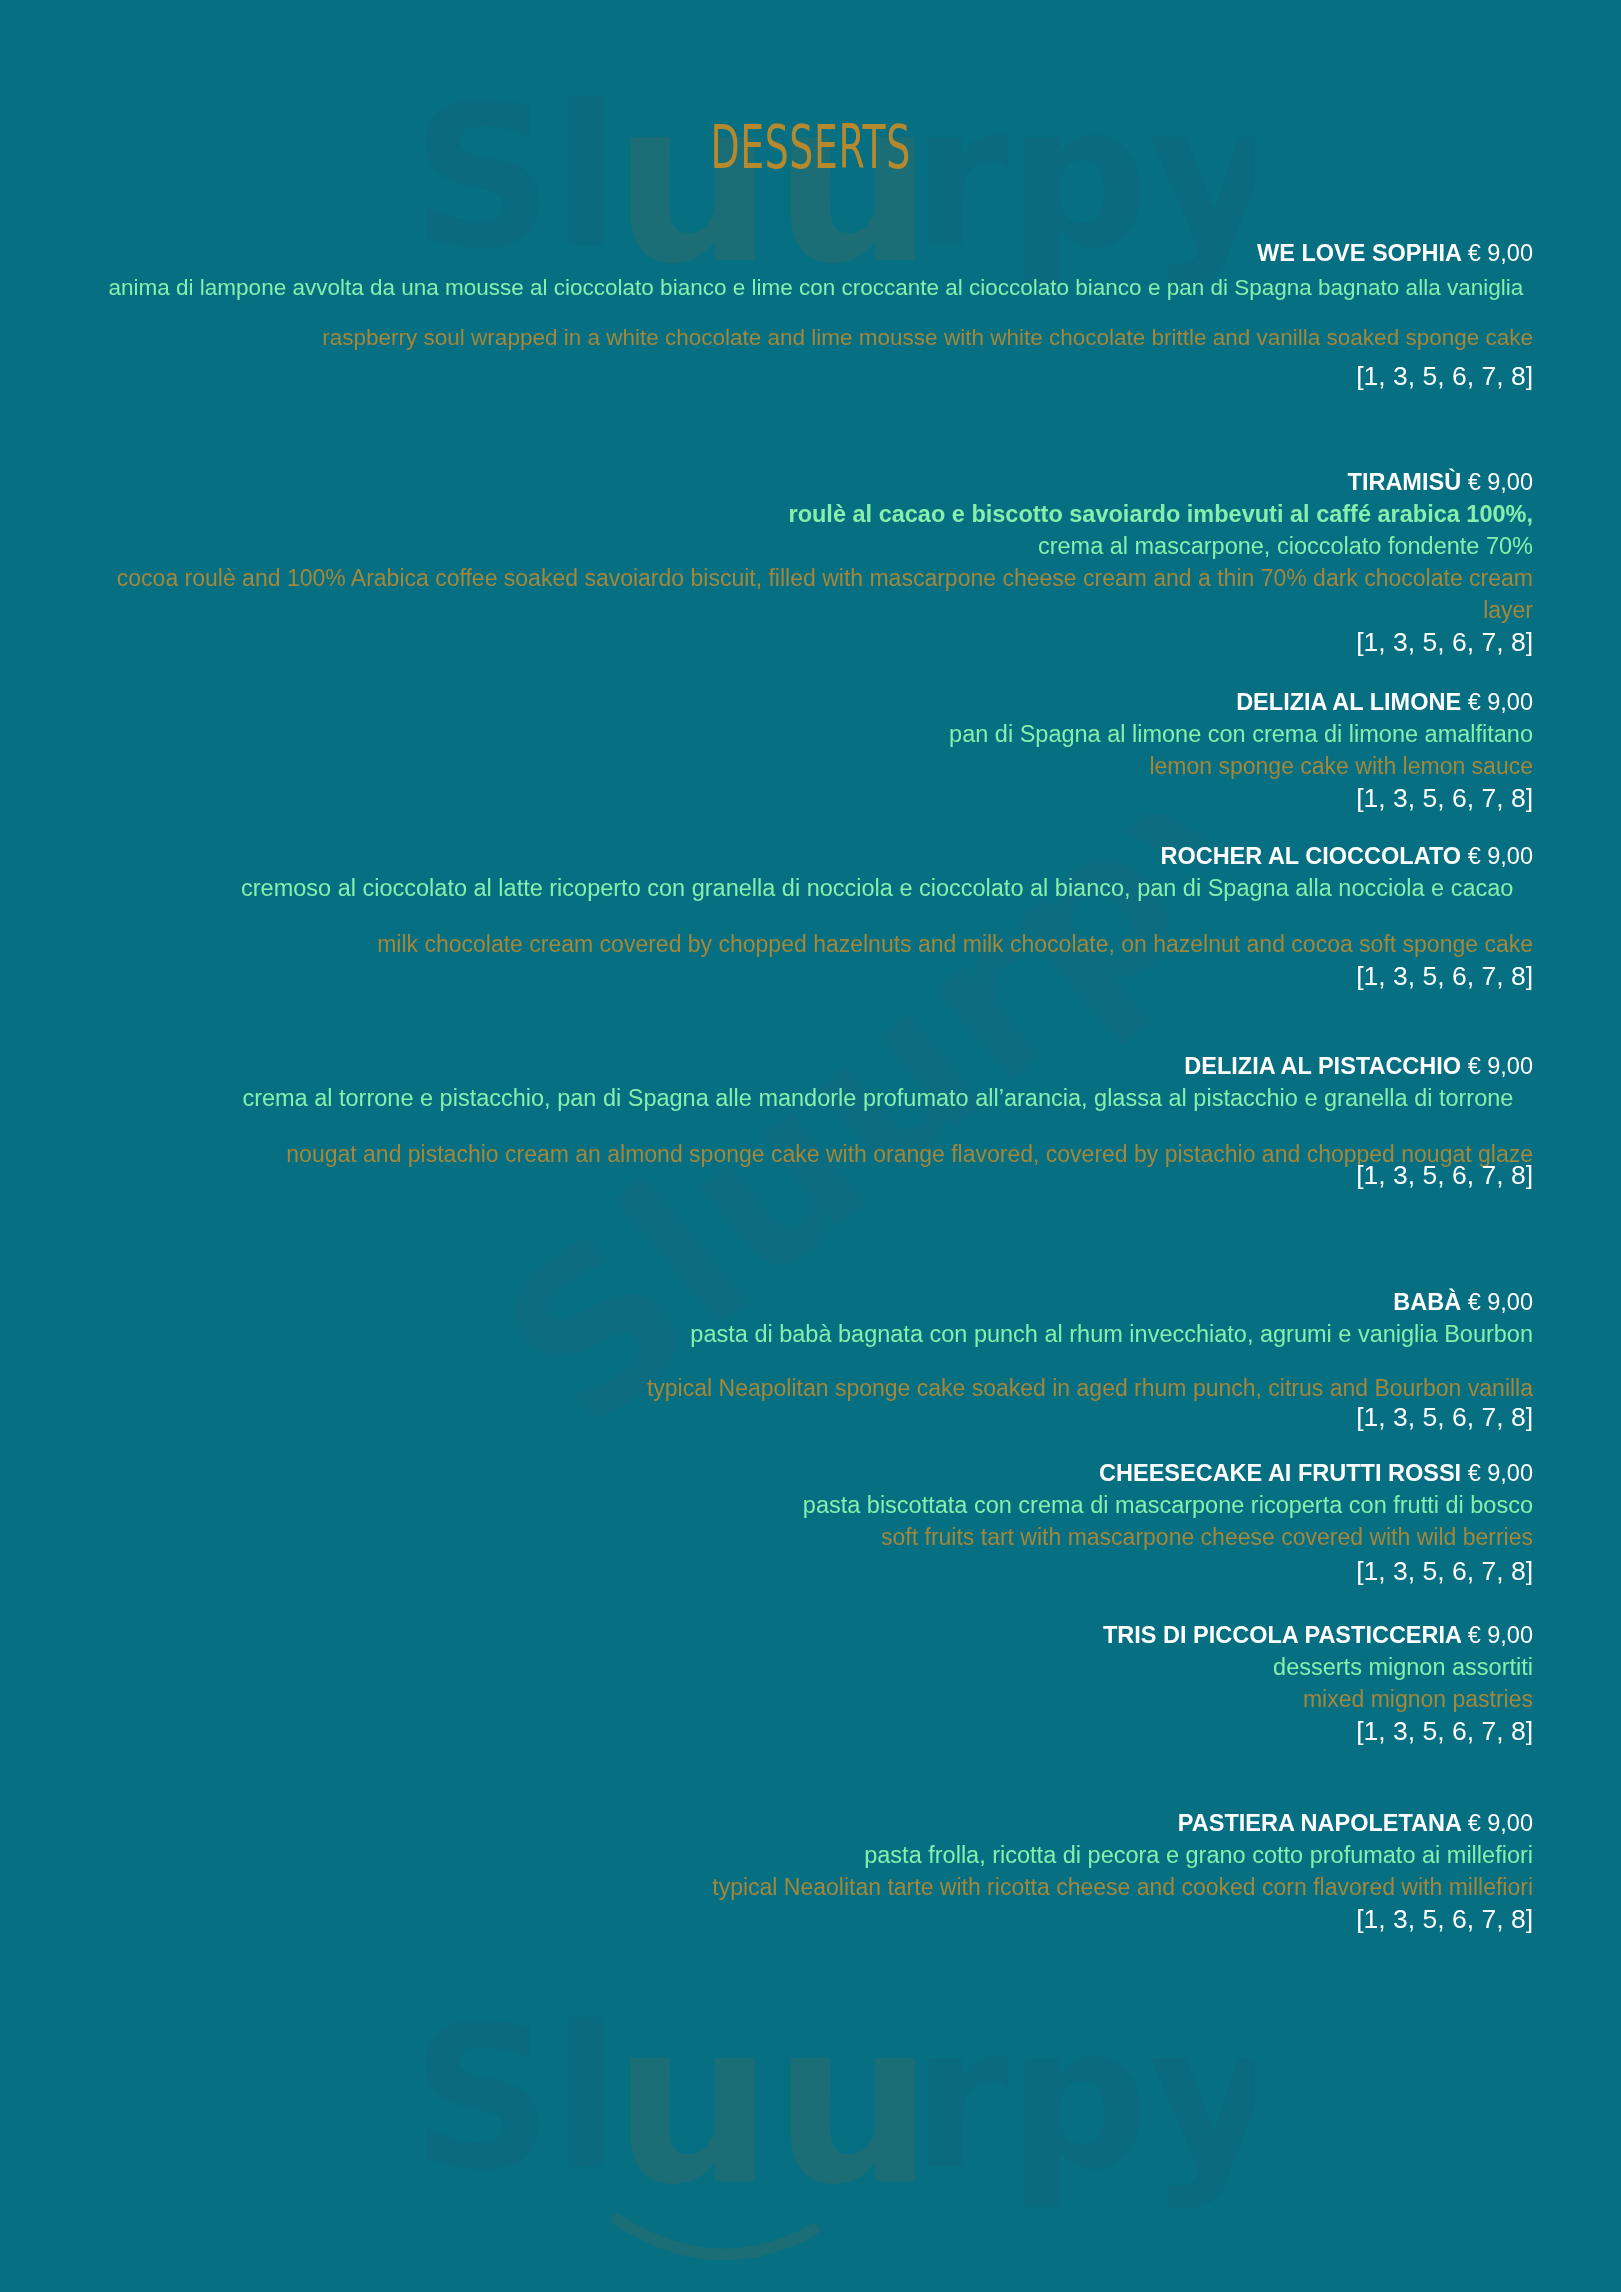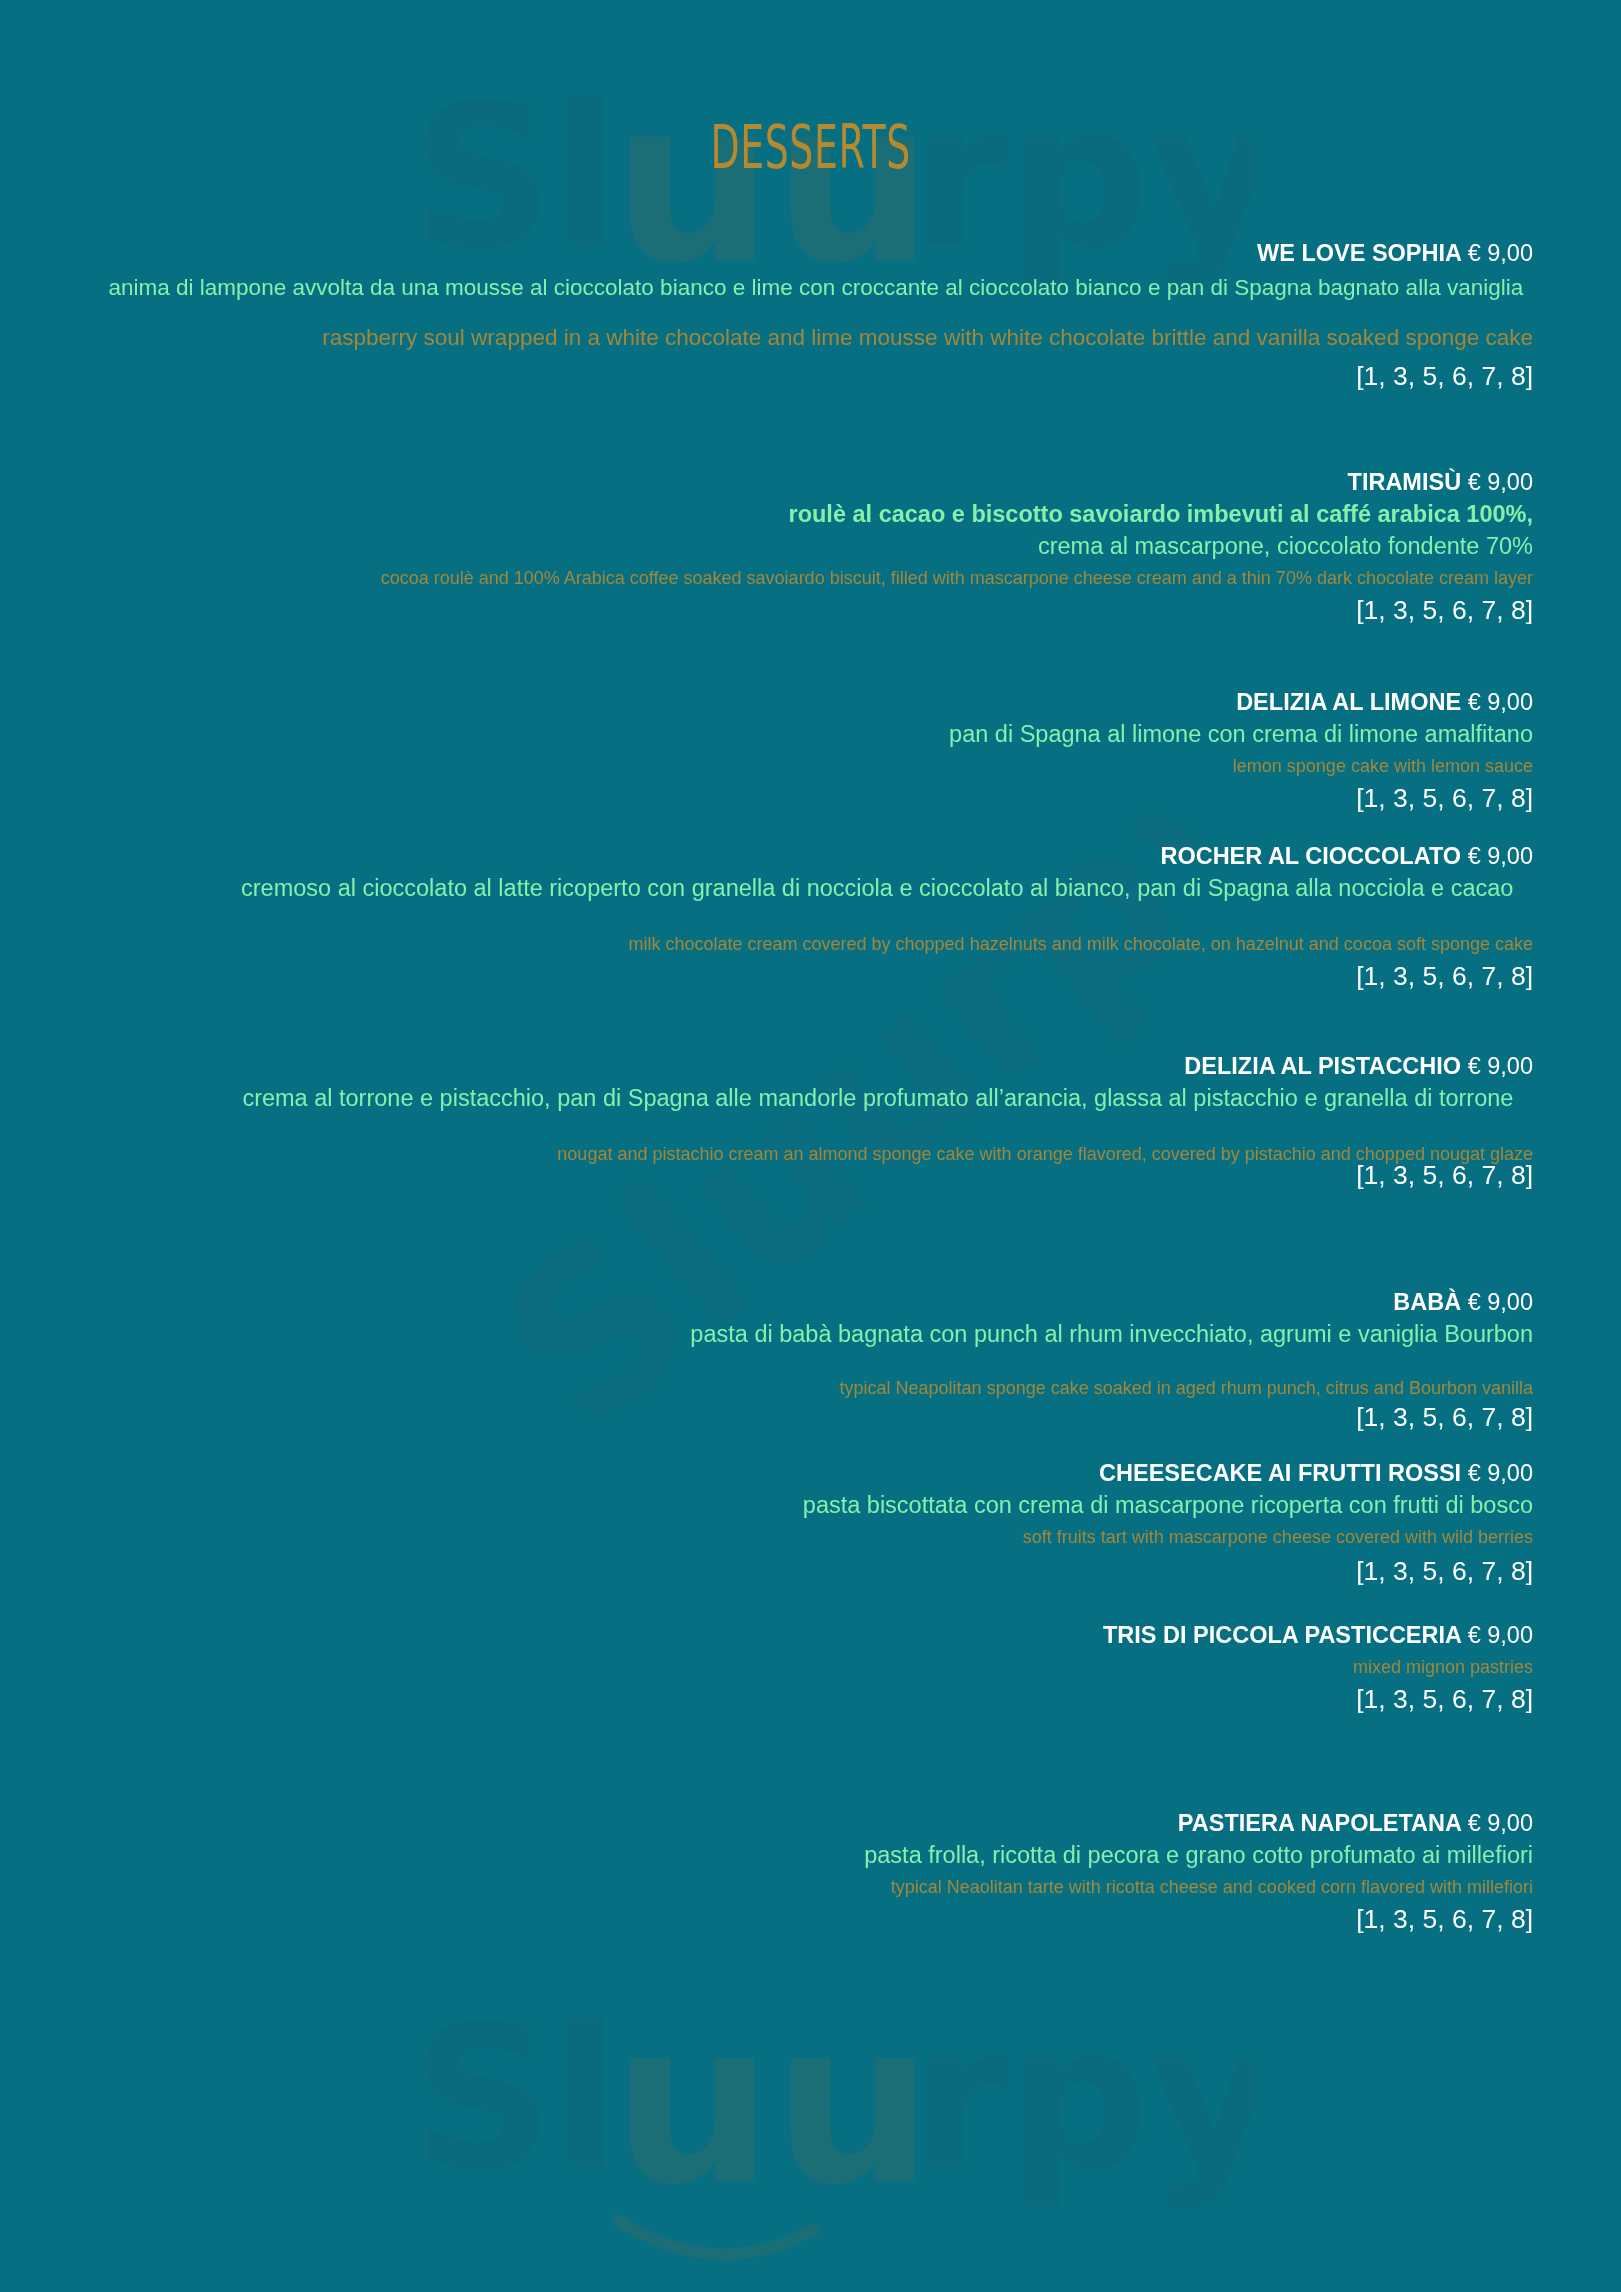--- a/index.html
+++ b/index.html
@@ -60,21 +60,21 @@
     font-weight: normal;
   }
   .item-it {
     font-family: "Liberation Sans", sans-serif;
     font-size: 23.5px;
     line-height: 30px;
     color: #86efac;
   }
   .item-en {
     font-family: "Liberation Sans", sans-serif;
-    font-size: 18px;
+    font-size: 23px;
     line-height: 32px;
     color: #A3873A;
   }
   .item-allergens {
     font-family: Liberation Sans, sans-serif;
     font-size: 26.5px;
     line-height: 32px;
     color: #FFFFFF;
   }
   .gap-sm { height: 8.8px; }
@@ -179,20 +179,21 @@
   <div class="item-it" style="line-height:32px;">pasta biscottata con crema di mascarpone ricoperta con frutti di bosco</div>
   <div class="item-en">soft fruits tart with mascarpone cheese covered with wild berries</div>
   <div class="item-allergens" style="line-height:37px;">[1, 3, 5, 6, 7, 8]</div>
 </div>
 
 <div class="menu-item" style="top:1619px;">
   <div class="item-title">
     <span>TRIS DI PICCOLA PASTICCERIA</span>
     <span class="price">€ 9,00</span>
   </div>
+  <div class="item-it" style="line-height:32px;">desserts mignon assortiti</div>
   <div class="item-en">mixed mignon pastries</div>
   <div class="item-allergens">[1, 3, 5, 6, 7, 8]</div>
 </div>
 
 <div class="menu-item" style="top:1807px;">
   <div class="item-title">
     <span>PASTIERA NAPOLETANA</span>
     <span class="price">€ 9,00</span>
   </div>
   <div class="item-it" style="line-height:32px;">pasta frolla, ricotta di pecora e grano cotto profumato ai millefiori</div>

